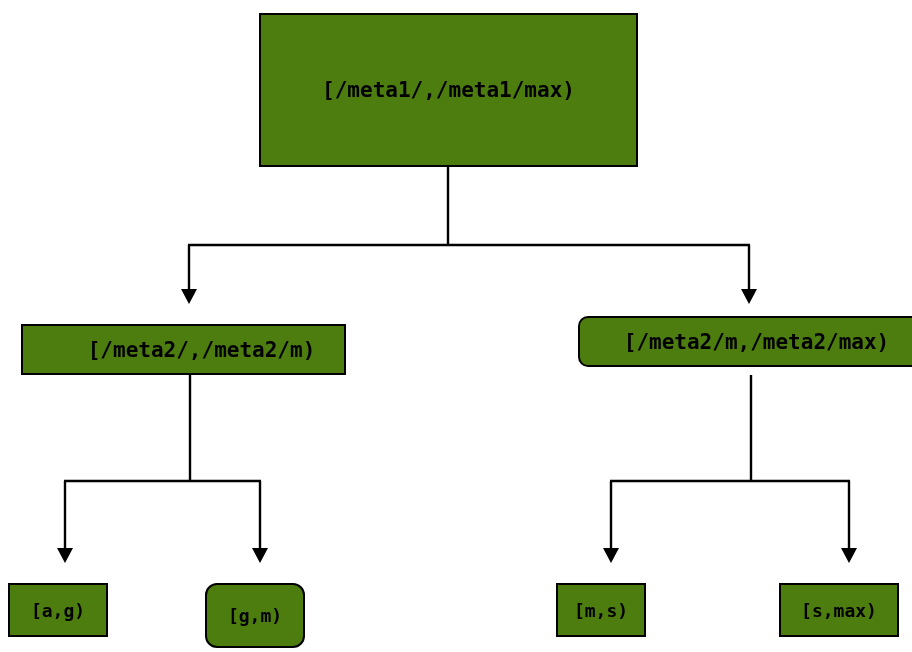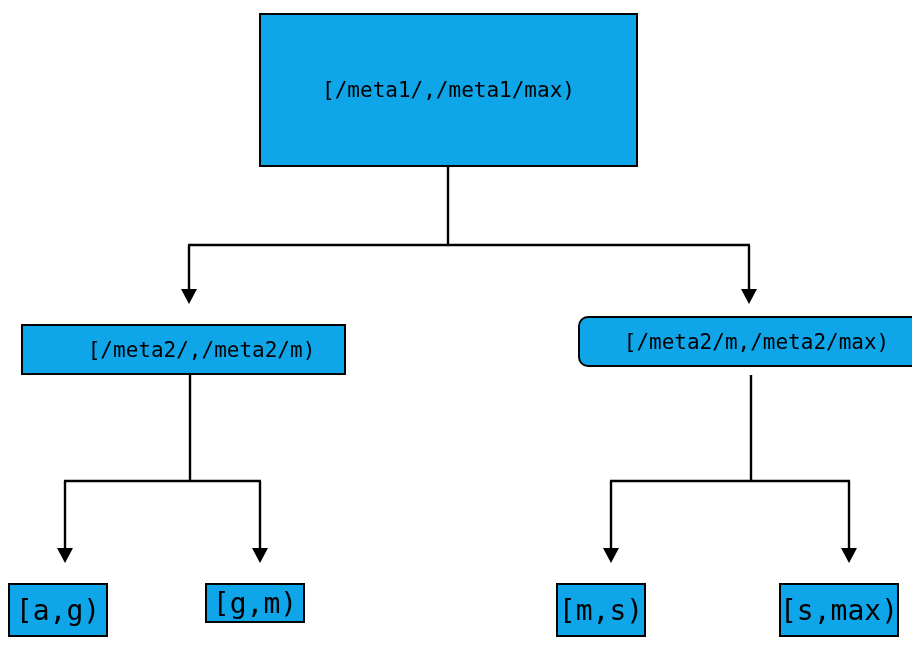--- a/index.html
+++ b/index.html
@@ -22,40 +22,41 @@
     position: absolute;
     top: 0;
     left: 0;
     width: 912px;
     height: 652px;
   }
   .node-box {
     position: absolute;
     box-sizing: border-box;
     border: 2px solid #000000;
-    background: #0ea5e9;
+    background: #4d7c0f;
     display: flex;
     align-items: center;
     justify-content: center;
     text-align: center;
+    font-weight: bold;
   }
   .node-label {
     font-family: "DejaVu Sans Mono", monospace;
     color: #000000;
     white-space: pre;
     letter-spacing: 0px;
   }
   .node-root .node-label {
     font-size: 21px;
   }
   .node-mid .node-label {
     font-size: 21px;
   }
   .node-leaf .node-label {
-    font-size: 28px;
+    font-size: 18px;
   }
 </style>
 </head>
 <body>
 
 <div id="canvas">
 
   <svg id="diagram-svg" viewBox="0 0 912 652" xmlns="http://www.w3.org/2000/svg">
     <defs>
       <marker id="arrowhead" markerWidth="10" markerHeight="9" refX="0" refY="4.5" orient="auto" markerUnits="userSpaceOnUse">
@@ -106,21 +107,21 @@
   </div>
 
   <div class="node-box node-mid" style="left:578px; top:316px; width:357px; height:51px;border-radius:10px;">
     <span class="node-label">[/meta2/m,/meta2/max)</span>
   </div>
 
   <div class="node-box node-leaf" style="left:8px; top:583px; width:100px; height:54px;">
     <span class="node-label">[a,g)</span>
   </div>
 
-  <div class="node-box node-leaf" style="left:205px; top:583px; width:100px; height:40px;">
+  <div class="node-box node-leaf" style="left:205px; top:583px; width:100px; height:65px;border-radius:12px;">
     <span class="node-label">[g,m)</span>
   </div>
 
   <div class="node-box node-leaf" style="left:556px; top:583px; width:90px; height:54px;">
     <span class="node-label">[m,s)</span>
   </div>
 
   <div class="node-box node-leaf" style="left:779px; top:583px; width:120px; height:54px;">
     <span class="node-label">[s,max)</span>
   </div>

